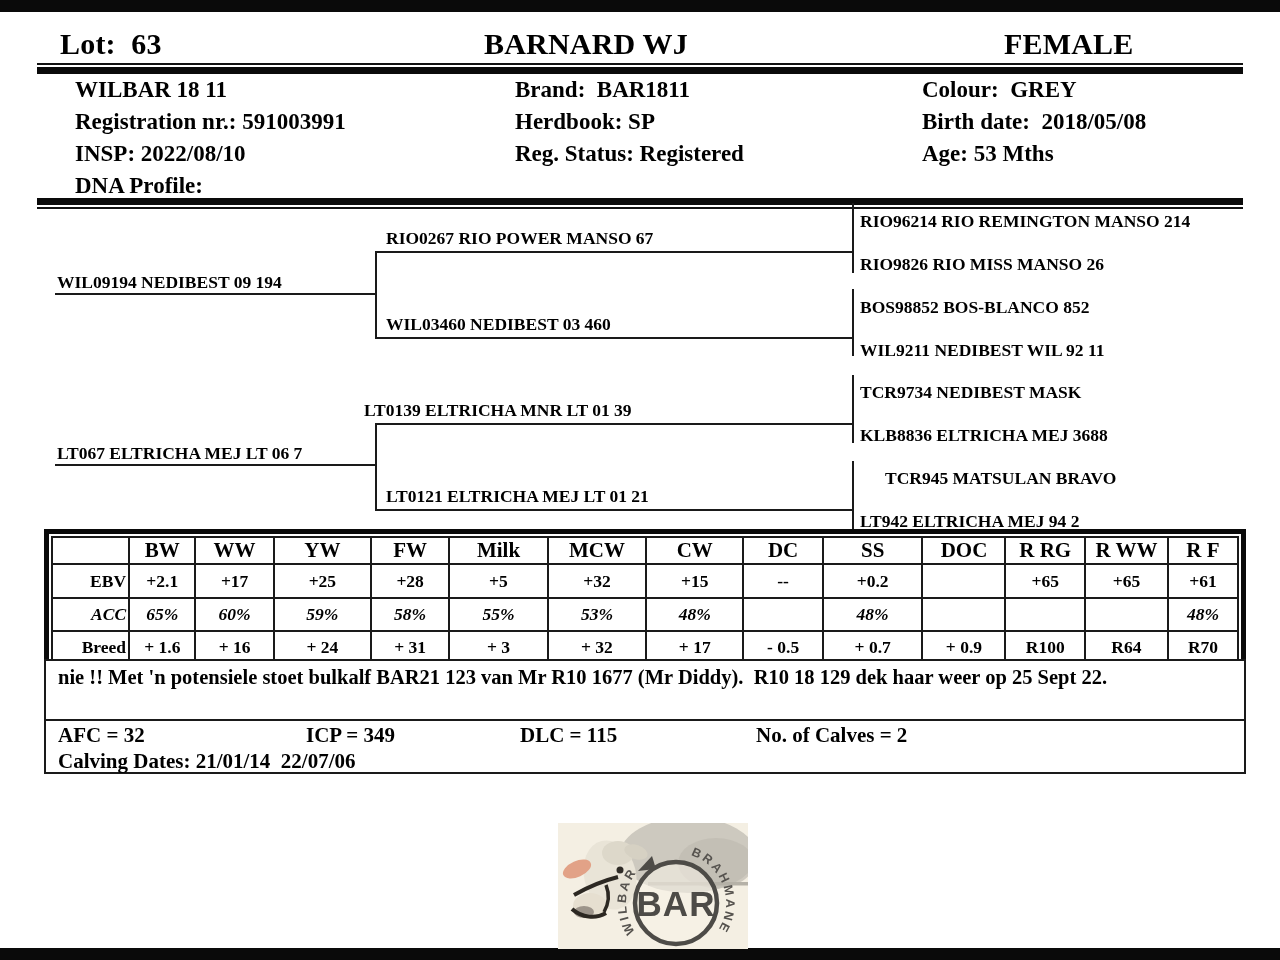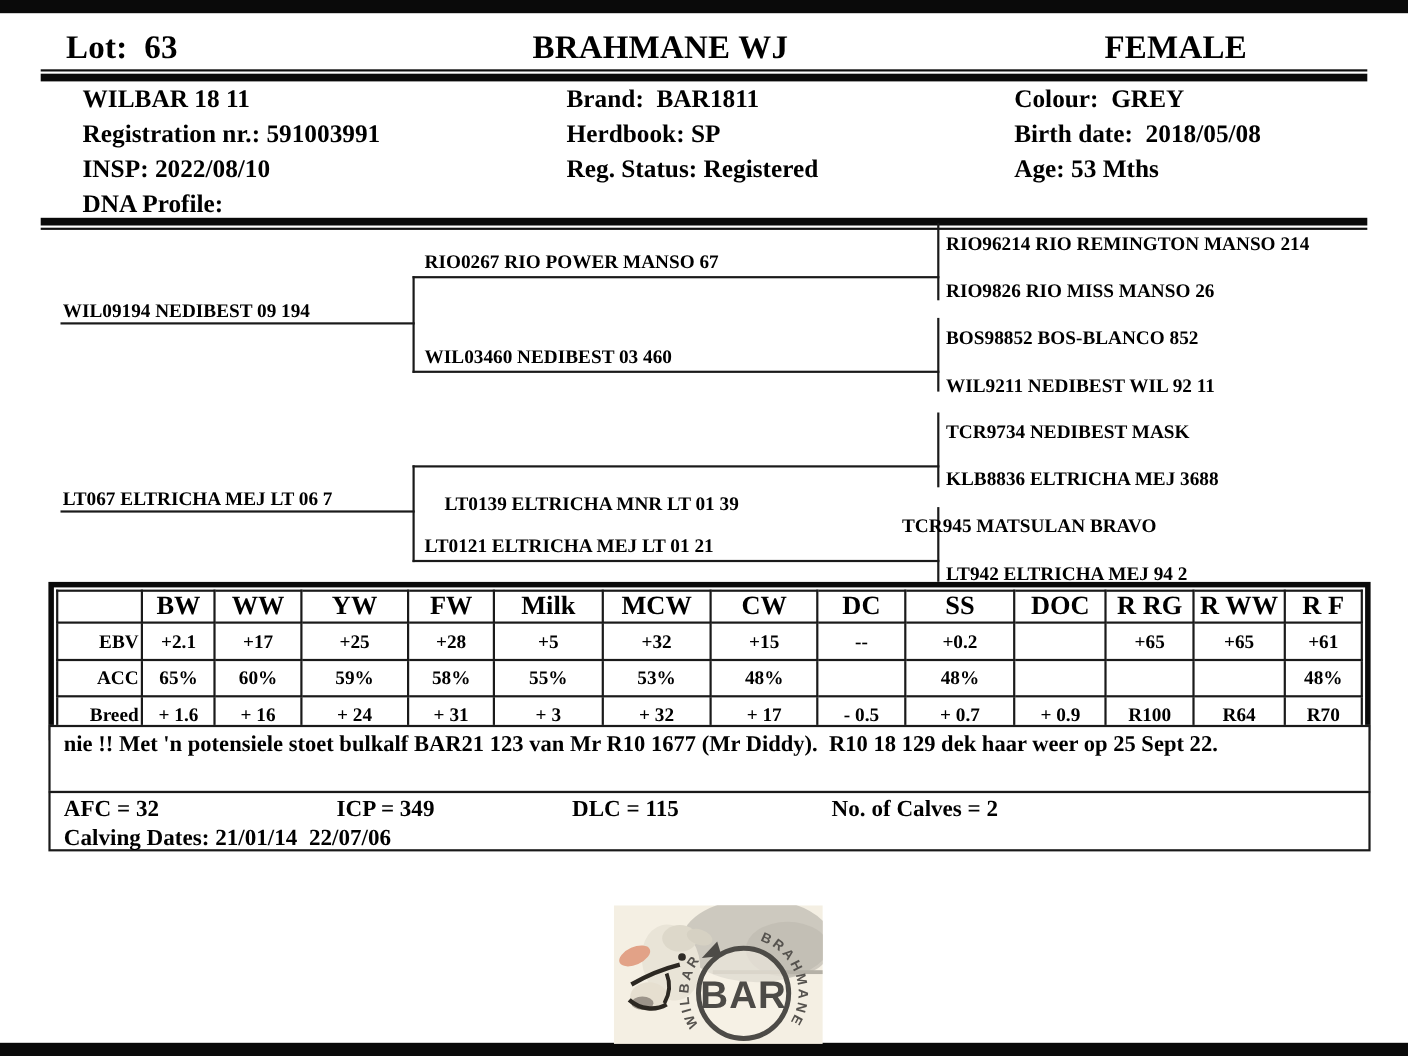--- a/index.html
+++ b/index.html
@@ -19,43 +19,43 @@
   
   .info-col{position:absolute;top:74px;font-weight:bold;font-size:23px;line-height:32px;}
   
   .ped-name{position:absolute;font-weight:bold;font-size:17.5px;white-space:pre;}
   
   .tbl-wrap{position:absolute;left:44px;top:529px;width:1202px;box-sizing:border-box;
             border:5px solid #0a0a0a;padding:2px;background:#fff;}
   table.ebv{width:100%;border-collapse:collapse;table-layout:fixed;}
   table.ebv td,table.ebv th{border:2px solid #1a1a1a;font-weight:bold;text-align:center;
             padding:0 2px;overflow:hidden;}
-  table.ebv th{font-size:24px;height:25px;}
+  table.ebv th{font-size:21px;height:25px;}
   table.ebv td{font-size:17.5px;}
   table.ebv tr.r1 td{height:32px;}
-  table.ebv tr.r2 td{height:31px;}
+  table.ebv tr.r2 td{height:31px;font-style:italic;}
   table.ebv tr.r3 td{height:30px;}
   table.ebv td.rowlab{text-align:right;padding-left:9px;}
   
   .box{position:absolute;left:44px;width:1202px;box-sizing:border-box;
        border:2px solid #1a1a1a;background:#fff;}
   .remarks{top:659px;height:62px;padding:3px 12px;font-weight:bold;font-size:20.5px;line-height:27px;}
   .stats{top:719px;height:55px;font-weight:bold;font-size:21px;}
   .stats span{position:absolute;white-space:pre;}
   
   .logo{position:absolute;left:558px;top:823px;width:190px;height:126px;}
 </style>
 </head>
 <body>
 
 <div class="bar" style="top:0;height:12px;"></div>
 <div class="bar" style="top:948px;height:12px;"></div>
 
 <div class="hdr-text pre" style="left:60px;top:27px;font-family:Liberation Serif, serif;">Lot:  63</div>
-<div class="hdr-text pre" style="left:484px;top:27px;">BRAHMANE WJ</div>
+<div class="hdr-text pre" style="left:484px;top:27px;">BARNARD WJ</div>
 <div class="hdr-text pre" style="left:1004px;top:27px;">FEMALE</div>
 
 <div class="rule" style="top:63px;">
   <div class="thin"></div>
     <div class="thick"></div>
 </div>
 
 <div class="info-col" style="left:75px;">
   <div class="pre">WILBAR 18 11</div>
   <div class="pre">Registration nr.: 591003991</div>
@@ -88,29 +88,29 @@
 <div class="vline" style="left:375px;top:423px;height:88px;"></div>
 <div class="vline" style="left:852px;top:203px;height:70px;"></div>
 <div class="vline" style="left:852px;top:289px;height:67px;"></div>
 <div class="vline" style="left:852px;top:375px;height:68px;"></div>
 <div class="vline" style="left:852px;top:461px;height:68px;"></div>
 
 <div class="ped-name" style="left:57px;top:272px;">WIL09194 NEDIBEST 09 194</div>
 <div class="ped-name" style="left:57px;top:443px;">LT067 ELTRICHA MEJ LT 06 7</div>
 <div class="ped-name" style="left:386px;top:228px;">RIO0267 RIO POWER MANSO 67</div>
 <div class="ped-name" style="left:386px;top:314px;">WIL03460 NEDIBEST 03 460</div>
-<div class="ped-name" style="left:404px;top:400px;margin-top:48px;">LT0139 ELTRICHA MNR LT 01 39</div>
+<div class="ped-name" style="left:364px;top:400px;">LT0139 ELTRICHA MNR LT 01 39</div>
 <div class="ped-name" style="left:386px;top:486px;">LT0121 ELTRICHA MEJ LT 01 21</div>
 <div class="ped-name" style="left:860px;top:211px;">RIO96214 RIO REMINGTON MANSO 214</div>
 <div class="ped-name" style="left:860px;top:254px;">RIO9826 RIO MISS MANSO 26</div>
 <div class="ped-name" style="left:860px;top:297px;">BOS98852 BOS-BLANCO 852</div>
 <div class="ped-name" style="left:860px;top:340px;">WIL9211 NEDIBEST WIL 92 11</div>
 <div class="ped-name" style="left:860px;top:382px;">TCR9734 NEDIBEST MASK</div>
 <div class="ped-name" style="left:860px;top:425px;">KLB8836 ELTRICHA MEJ 3688</div>
-<div class="ped-name" style="left:820px;top:468px;">TCR945 MATSULAN BRAVO</div>
+<div class="ped-name" style="left:885px;top:468px;">TCR945 MATSULAN BRAVO</div>
 <div class="ped-name" style="left:860px;top:511px;">LT942 ELTRICHA MEJ 94 2</div>
 
 <div class="tbl-wrap">
 <table class="ebv">
   <colgroup>
     <col style="width:6.5%">
         <col style="width:5.6%">
         <col style="width:6.6%">
         <col style="width:8.2%">
     <col style="width:6.6%">

